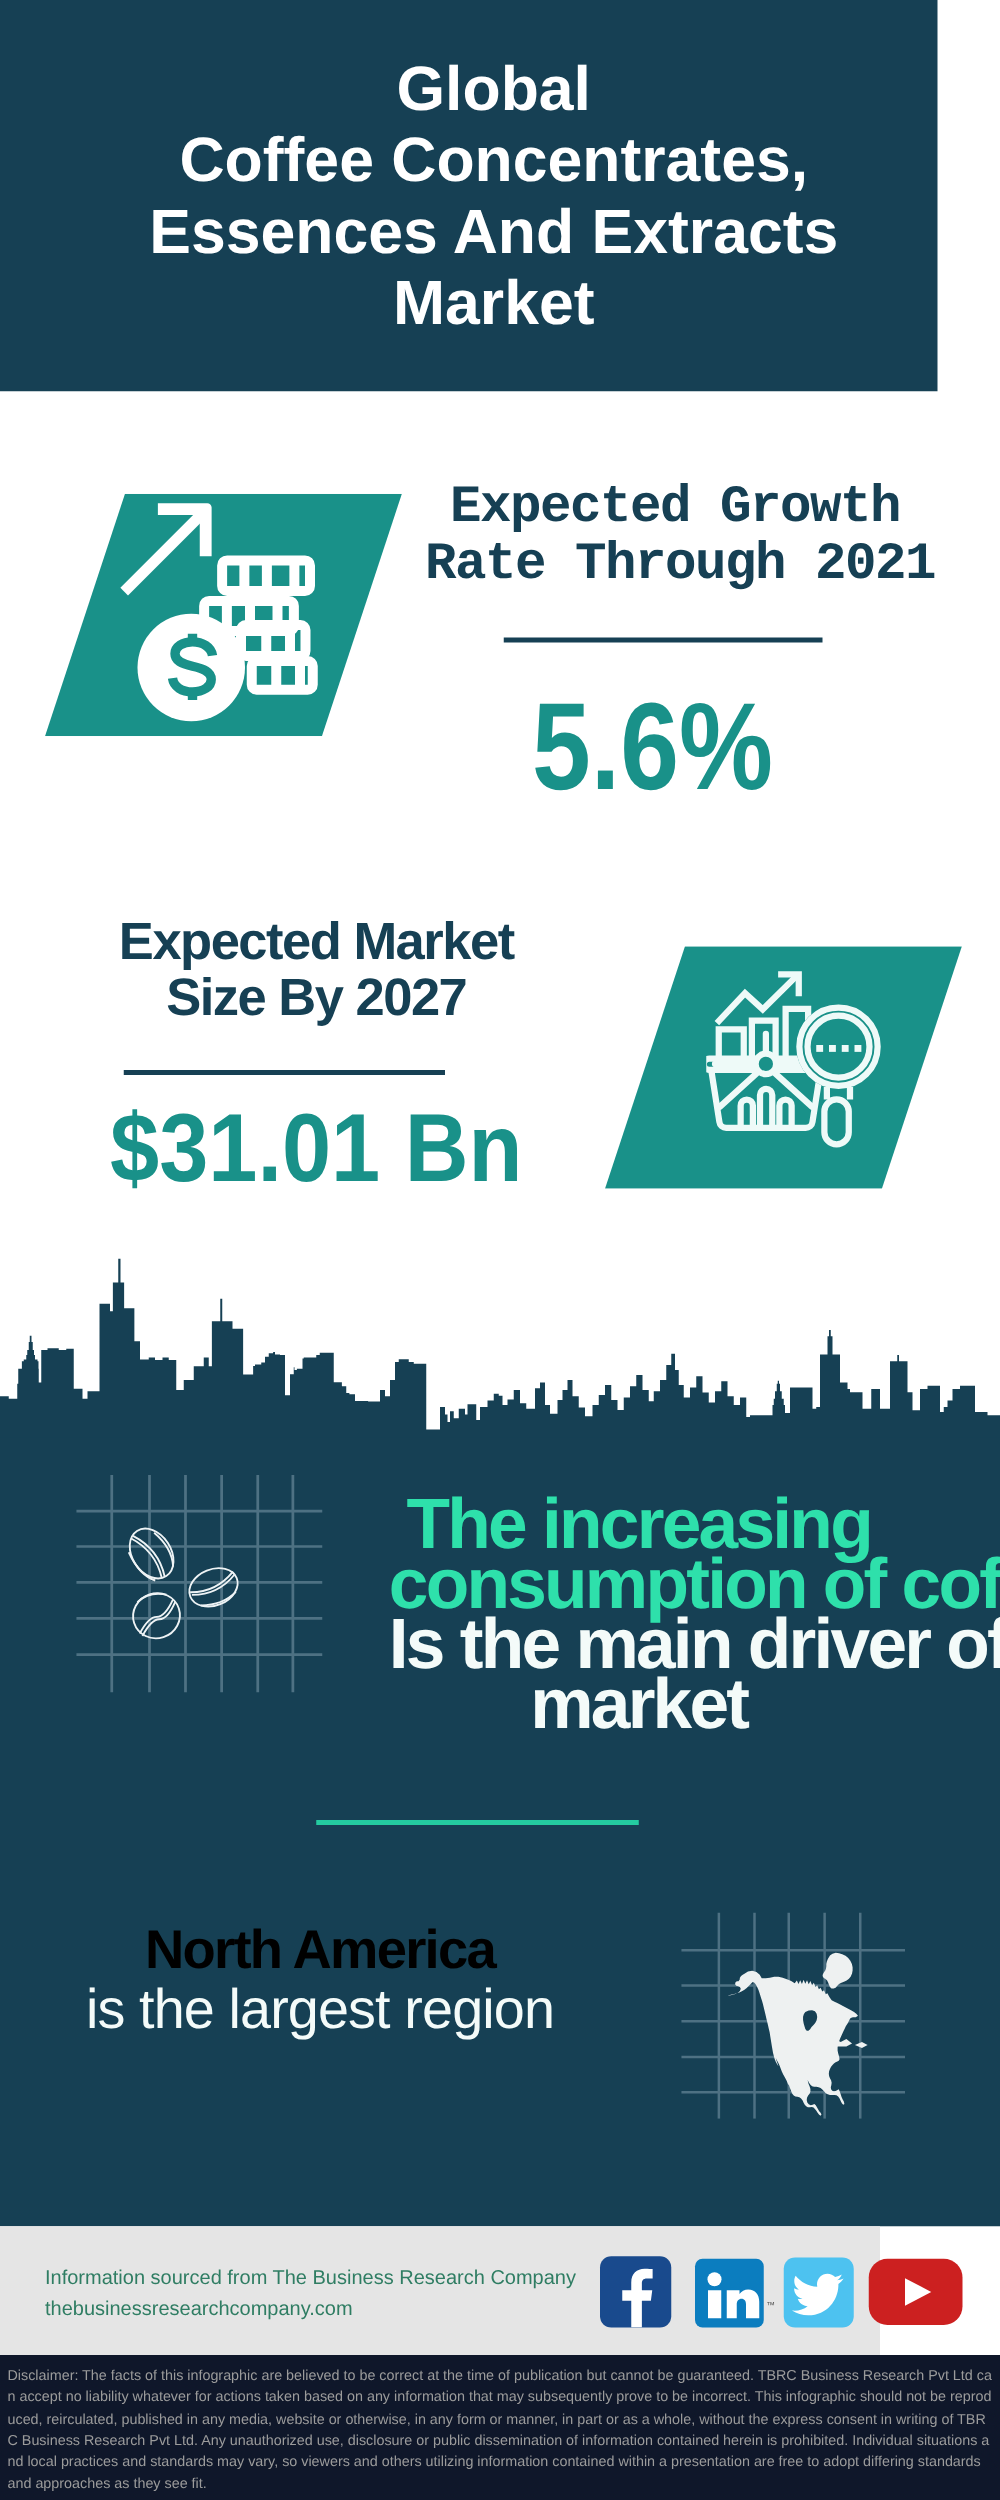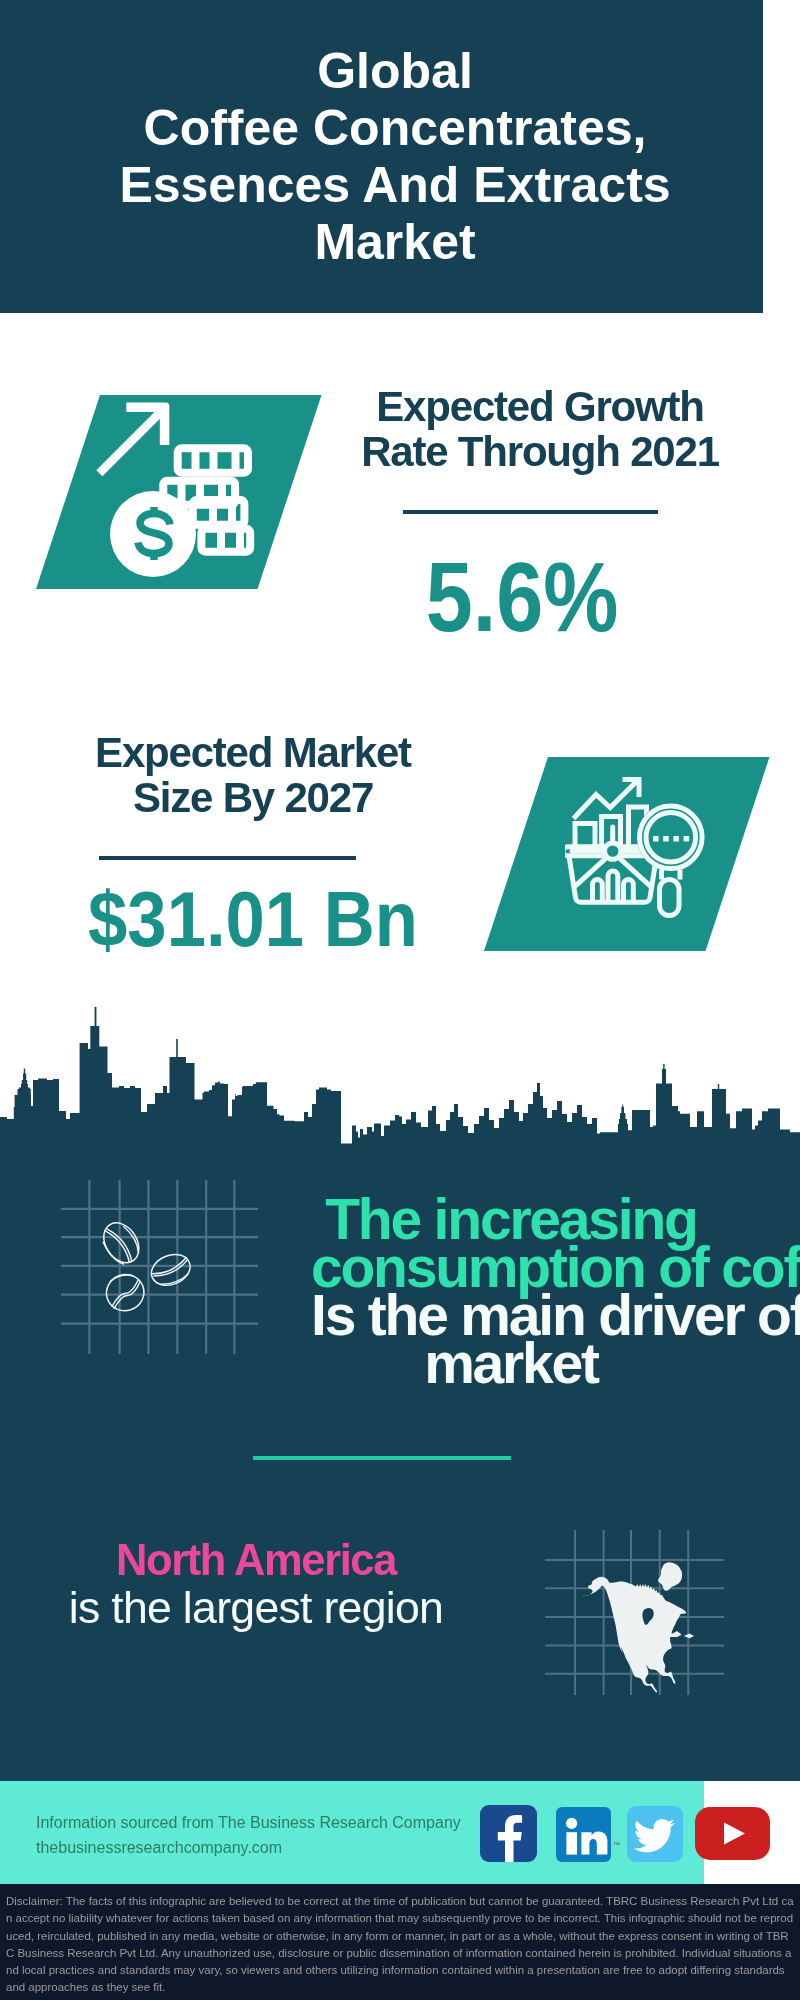--- a/index.html
+++ b/index.html
@@ -1,57 +1,57 @@
 <!DOCTYPE html>
 <html><head>
 <meta charset="utf-8">
 <style>
   html,body{margin:0;padding:0;}
   body{width:800px;height:2000px;background:#fff;font-family:"Liberation Sans",sans-serif;}
   .page{position:relative;width:800px;height:2000px;overflow:hidden;background:#fff;}
 
   
-  .header{position:absolute;left:0;top:0;width:750px;height:313px;background:#164054;padding-left:13px;}
+  .header{position:absolute;left:0;top:0;width:750px;height:313px;background:#164054;}
   .header-title{position:absolute;left:-5px;top:43px;width:800px;text-align:center;color:#ffffff;
      font-size:50px;font-weight:bold;line-height:57px;}
   .header-title div{white-space:nowrap;}
 
   
   .para{position:absolute;background:#199189;}
   .para1{left:36px;top:395px;width:285.5px;height:194px;
      clip-path:polygon(64px 0, 285.5px 0, 221.5px 194px, 0 194px);}
   .para2{left:484px;top:757px;width:285.5px;height:194px;
      clip-path:polygon(64px 0, 285.5px 0, 221.5px 194px, 0 194px);}
   .ic1{position:absolute;left:54px;top:0px;width:175px;height:195px;}
   .ic2{position:absolute;left:81px;top:18px;width:145px;height:145px;}
   .stat-head{position:absolute;color:#164054;font-size:42px;font-weight:bold;line-height:45px;text-align:center;white-space:nowrap;letter-spacing:-1.2px;}
   .rule{position:absolute;background:#164054;height:3px;}
   .stat-val{position:absolute;color:#199189;font-weight:bold;text-align:center;white-space:nowrap;}
   .v1{left:322px;top:547px;width:400px;font-size:99px;line-height:99px;transform:scaleX(0.854);}
   .v2{left:53px;top:881px;width:400px;font-size:77.3px;line-height:77.3px;transform:scaleX(0.914);}
-  .h1{left:340px;top:384px;width:400px;}
+  .h1{left:340px;top:384px;width:400px;font-family:Liberation Mono, monospace;}
   .r1{left:403px;top:510px;width:255px;height:4px;}
   .h2{left:53px;top:730px;width:400px;}
   .r2{left:99px;top:856px;width:257px;height:4px;}
 
   
   .dark-sec{position:absolute;left:0;top:1145px;width:800px;height:636px;background:#164054;}
   .skyline{position:absolute;left:0;top:1000px;width:800px;height:150px;}
   .drv-green{color:#2ee0ab;}
   .drv{position:absolute;left:311px;top:1195px;width:400px;text-align:center;color:#f4fbf9;white-space:nowrap;
        font-size:57px;font-weight:bold;line-height:48px;letter-spacing:-2.2px;}
   .beans{position:absolute;left:61px;top:1180px;width:197px;height:174px;}
   .greenrule{position:absolute;left:253px;top:1456px;width:258px;height:3.5px;background:#24cba0;}
   .na{position:absolute;left:56px;top:1536px;width:400px;text-align:center;white-space:nowrap;font-size:44.6px;
       line-height:48px;color:#f4fbf9;letter-spacing:-0.7px;font-weight:normal;}
-  .na .t1{color:#ec4899;font-weight:bold;font-size:43.5px;letter-spacing:-1.4px;}
+  .na .t1{color:#000000;font-weight:bold;font-size:43.5px;letter-spacing:-1.4px;}
   .namap{position:absolute;left:545px;top:1530px;width:179px;height:165px;}
 
   
-  .footbar{position:absolute;left:0;top:1781px;width:704px;height:103px;background:#5eead4;}
+  .footbar{position:absolute;left:0;top:1781px;width:704px;height:103px;background:#e5e5e5;}
   .src{position:absolute;left:36px;top:30px;color:#2f7d63;font-size:16px;line-height:24.5px;white-space:nowrap;}
   .soc{position:absolute;display:block;}
   .soc svg{width:100%;height:100%;display:block;}
   .fb{left:480px;top:24px;width:57px;height:57px;border-radius:9px;background:#194a8d;}
   .li{left:556px;top:26px;width:55px;height:55px;border-radius:6px;background:#0b7dbf;}
   .tw{left:627px;top:25px;width:56px;height:56px;border-radius:9px;background:#4dc2f0;}
   .yt{left:695px;top:26px;width:75px;height:53px;border-radius:15px;background:#cc2020;}
   .tm{position:absolute;left:613px;top:60px;font-size:7px;color:#555;}
   .disc-rule{position:absolute;left:0;top:1887px;width:800px;height:2px;background:#1b4c60;}
   .disc{position:absolute;left:0;top:1884px;width:800px;height:116px;background:#0f172a;color:#9b9b9b;

